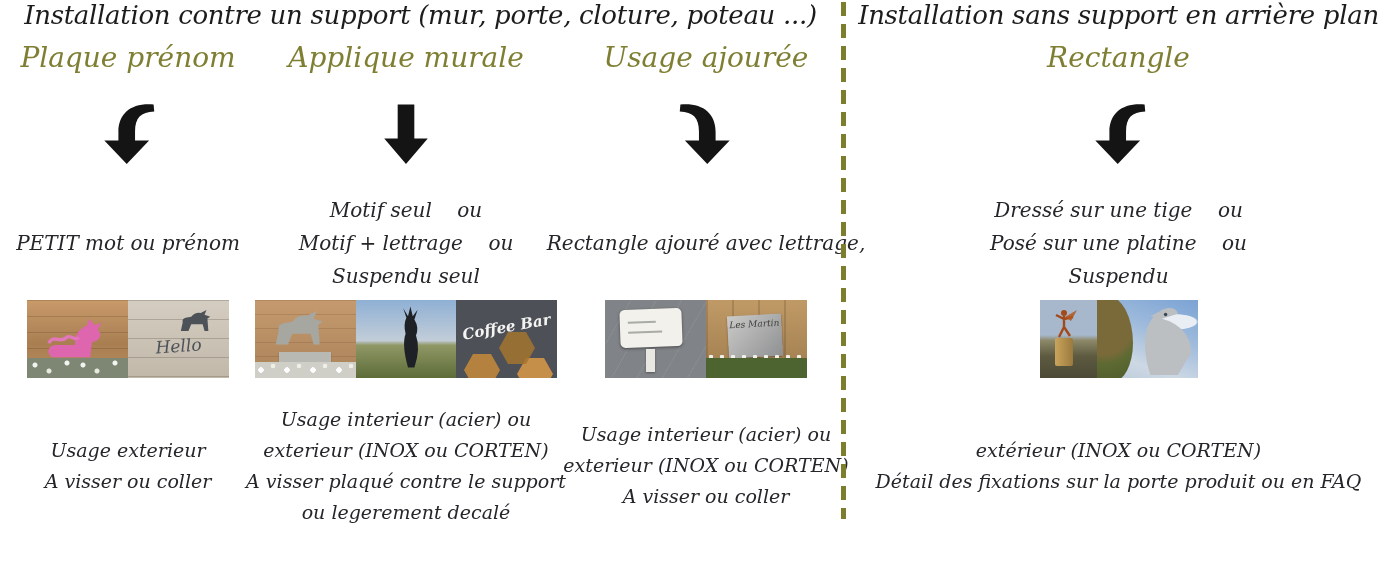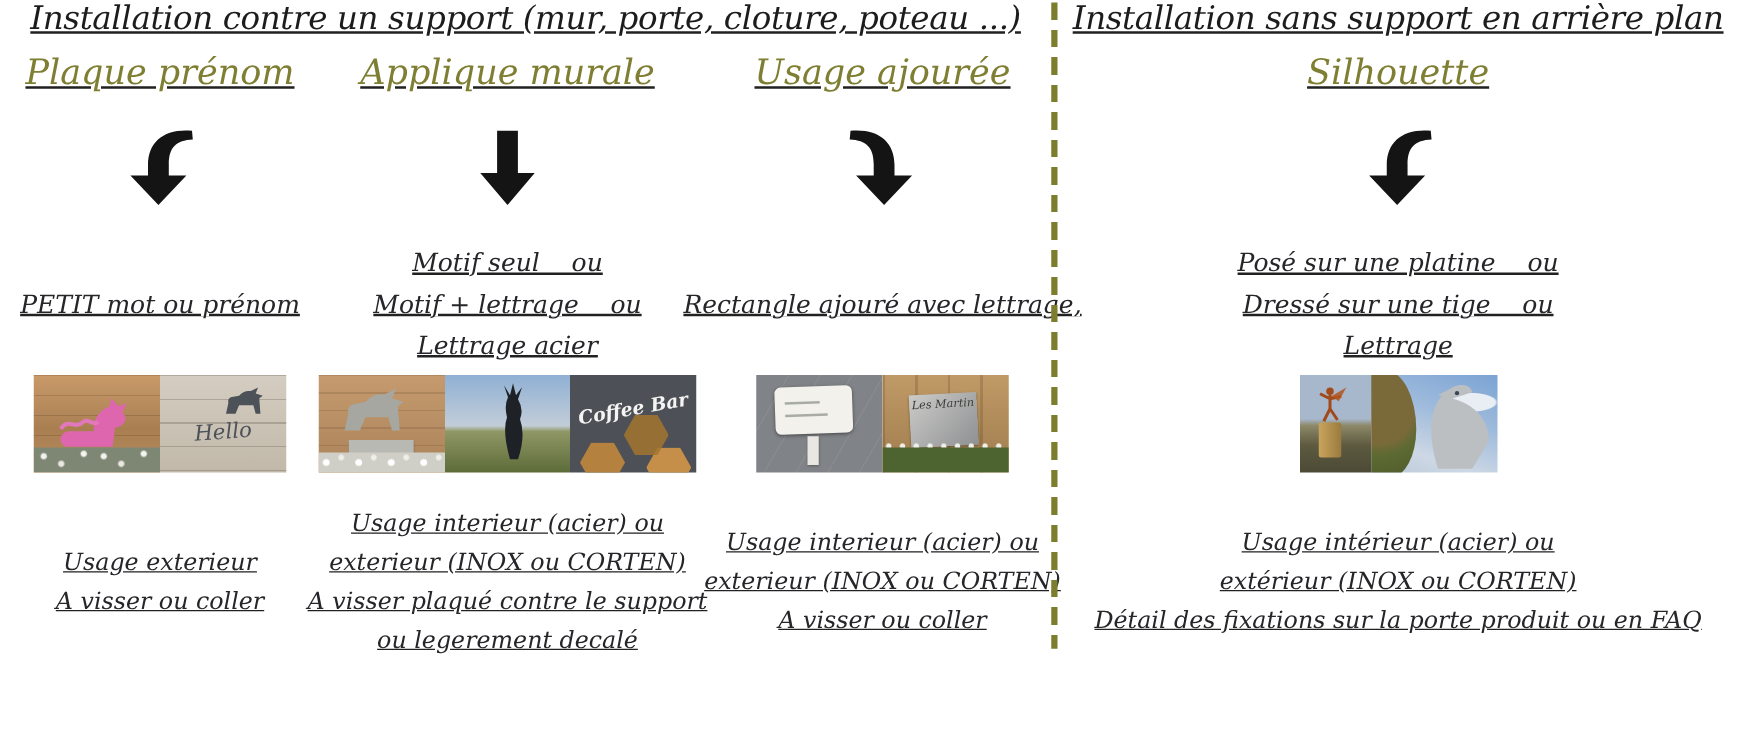--- a/index.html
+++ b/index.html
@@ -1,19 +1,19 @@
 <!DOCTYPE html>
 <html><head>
 <meta charset="utf-8">
 <style>
   * { margin:0; padding:0; box-sizing:border-box; }
   html,body { width:1391px; height:583px; background:#ffffff; overflow:hidden; }
   body { font-family:"DejaVu Serif", serif; color:#212121; }
 
-  .page { display:flex; width:1391px; height:521px;text-decoration:underline; }
+  .page { display:flex; width:1391px; height:521px; }
   .section { display:flex; flex-direction:column; }
   .section.left  { width:841px; }
   .section.right { flex:1; }
 
   .divider { width:5px; margin:2px 0;
     background: repeating-linear-gradient(to bottom, #7d7d2e 0 14px, transparent 14px 22px); }
 
   .band-title { height:80px; display:flex; align-items:center; justify-content:center; }
   .main-title { font-size:26px; font-style:italic; white-space:nowrap; letter-spacing:-0.3px; color:#1c1c1c; }
 
@@ -153,21 +153,21 @@
           <div class="col-heading">Applique murale</div>
         </div>
         <div class="band-arrow">
           <svg class="arrow-svg" viewBox="0 0 100 100">
             <path d="M37 4 L63 4 L63 57 L84 57 L50 97 L16 57 L37 57 Z" fill="#141414"></path>
           </svg>
         </div>
         <div class="band-desc">
           <span class="desc-line">Motif seul&nbsp;&nbsp;&nbsp; ou</span>
           <span class="desc-line">Motif + lettrage&nbsp;&nbsp;&nbsp; ou</span>
-          <span class="desc-line">Lettrage acier</span>
+          <span class="desc-line">Suspendu seul</span>
         </div>
         <div class="band-photos">
           <div class="photo w101 p-wood-mid">
             <svg width="62" height="38" viewBox="0 0 80 50" style="position:absolute;left:14px;top:8px">
               <path d="M8 48 L12 30 Q10 22 18 20 L30 18 Q38 8 50 10 L62 4 L58 14 L70 18 L64 22 L66 48 L58 48 L54 34 L30 34 L24 48 Z" fill="#a7a7a2"></path>
             </svg>
             <div class="sign-board"></div>
             <div class="pebble-strip"></div>
           </div>
           <div class="photo w100 p-sky-deer">
@@ -231,52 +231,51 @@
   <div class="divider"></div>
 
   <div class="section right">
     <div class="band-title">
       <div class="main-title">Installation sans support en arrière plan</div>
     </div>
 
     <div class="columns">
       <div class="col col-sil">
         <div class="band-heading">
-          <div class="col-heading">Silhouette</div>
+          <div class="col-heading">Rectangle</div>
         </div>
         <div class="band-arrow">
           <svg class="arrow-svg" viewBox="0 0 100 100">
             <path d="M90 4 C56 1 35 17 35 47 L35 60 L13 60 L48 97 L83 60 L61 60 L61 46 C61 25 70 16 91 15 Z" fill="#141414"></path>
           </svg>
         </div>
         <div class="band-desc">
+          <span class="desc-line">Dressé sur une tige&nbsp;&nbsp;&nbsp; ou</span>
           <span class="desc-line">Posé sur une platine&nbsp;&nbsp;&nbsp; ou</span>
-          <span class="desc-line">Dressé sur une tige&nbsp;&nbsp;&nbsp; ou</span>
-          <span class="desc-line">Lettrage</span>
+          <span class="desc-line">Suspendu</span>
         </div>
         <div class="band-photos">
           <div class="photo w57 p-field">
             <svg class="fairy" width="30" height="32" viewBox="0 0 30 32">
               <circle cx="14" cy="5" r="3" fill="#a34a1a"></circle>
               <path d="M14 8 L14 19 M14 11 L6 7 M14 11 L23 9 M14 19 L9 29 M14 19 L20 28" stroke="#a34a1a" stroke-width="2.4" fill="none"></path>
               <path d="M15 9 L27 2 L21 13 Z" fill="#b2561f" opacity="0.85"></path>
             </svg>
             <div class="post"></div>
           </div>
           <div class="photo w101 p-bird-sky">
             <div class="tree"></div>
             <svg class="bird" width="72" height="78" viewBox="0 0 100 100">
               <path d="M34 100 C20 56 26 26 46 12 C57 4 70 6 72 15 L50 22 C80 30 92 52 90 70 L72 100 Z" fill="#bcbfc2"></path>
               <path d="M46 12 L34 18 L46 22 Z" fill="#bcbfc2"></path>
               <circle cx="55" cy="16" r="2.4" fill="#3a4654"></circle>
             </svg>
           </div>
         </div>
         <div class="band-usage">
-          <span class="usage-line">Usage intérieur (acier) ou</span>
           <span class="usage-line">extérieur (INOX ou CORTEN)</span>
           <span class="usage-line">Détail des fixations sur la porte produit ou en FAQ</span>
         </div>
       </div>
     </div>
   </div>
 
 </div>
 
 </body></html>

